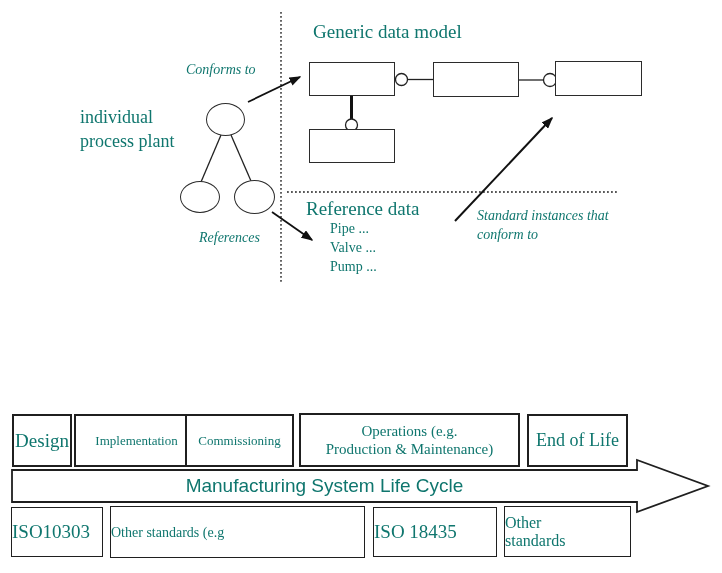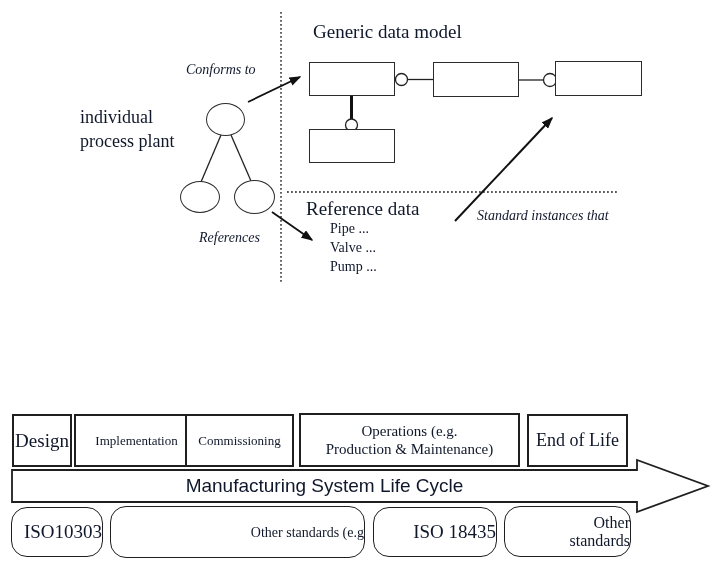--- a/index.html
+++ b/index.html
@@ -1,34 +1,34 @@
 <!DOCTYPE html>
 <html><head>
 <meta charset="utf-8">
 <style>
   html,body { margin:0; padding:0; background:#fff; }
   #canvas {
     position:relative; width:722px; height:573px; background:#ffffff;
-    font-family:"Liberation Serif", serif; color:#0f172a; overflow:hidden;
+    font-family:"Liberation Serif", serif; color:#0f766e; overflow:hidden;
   }
   .abs { position:absolute; }
   svg.overlay { position:absolute; left:0; top:0; }
   .mbox {
     position:absolute; border:1.5px solid #2b2b2b; background:#ffffff; box-sizing:border-box;
   }
   .ellipse {
     position:absolute; border:1.5px solid #2b2b2b; border-radius:50%; background:#ffffff; box-sizing:border-box;
   }
   .stage {
     position:absolute; border:2px solid #1f1f1f; background:#ffffff; box-sizing:border-box;
     display:flex; flex-direction:column; align-items:center; justify-content:center; text-align:center;
   }
   .std {
-    position:absolute; border:1.6px solid #1f1f1f; border-radius:16px; background:#ffffff; box-sizing:border-box;
-    display:flex; flex-direction:column; align-items:flex-end; justify-content:center; text-align:center;
+    position:absolute; border:1.6px solid #1f1f1f; border-radius:0; background:#ffffff; box-sizing:border-box;
+    display:flex; flex-direction:column; align-items:flex-start; justify-content:center; text-align:center;
   }
   .line { display:block; }
   .italic { font-style:italic; }
   .sans { font-family:"Liberation Sans", sans-serif; }
   .arrow-label {
     position:absolute; display:flex; align-items:center; justify-content:center; text-align:center;
   }
 </style>
 </head>
 <body>
@@ -85,20 +85,21 @@
   <div class="abs" style="left:306px;top:198px;font-size:19px;">Reference data</div>
 
   <div class="abs" style="left:330px;top:219px;font-size:14px;line-height:19px;">
     <span class="line">Pipe ...</span>
     <span class="line">Valve ...</span>
     <span class="line">Pump ...</span>
   </div>
 
   <div class="abs italic" style="left:477px;top:206px;font-size:14px;line-height:19px;">
     <span class="line">Standard instances that</span>
+    <span class="line">conform to</span>
   </div>
 
   <div class="stage" style="left:12px;top:414px;width:60px;height:53px;font-size:19px;">
     <span class="line">Design</span>
   </div>
 
   <div class="stage" style="left:74px;top:414px;width:125px;height:53px;font-size:13px;">
     <span class="line">Implementation</span>
   </div>
 

